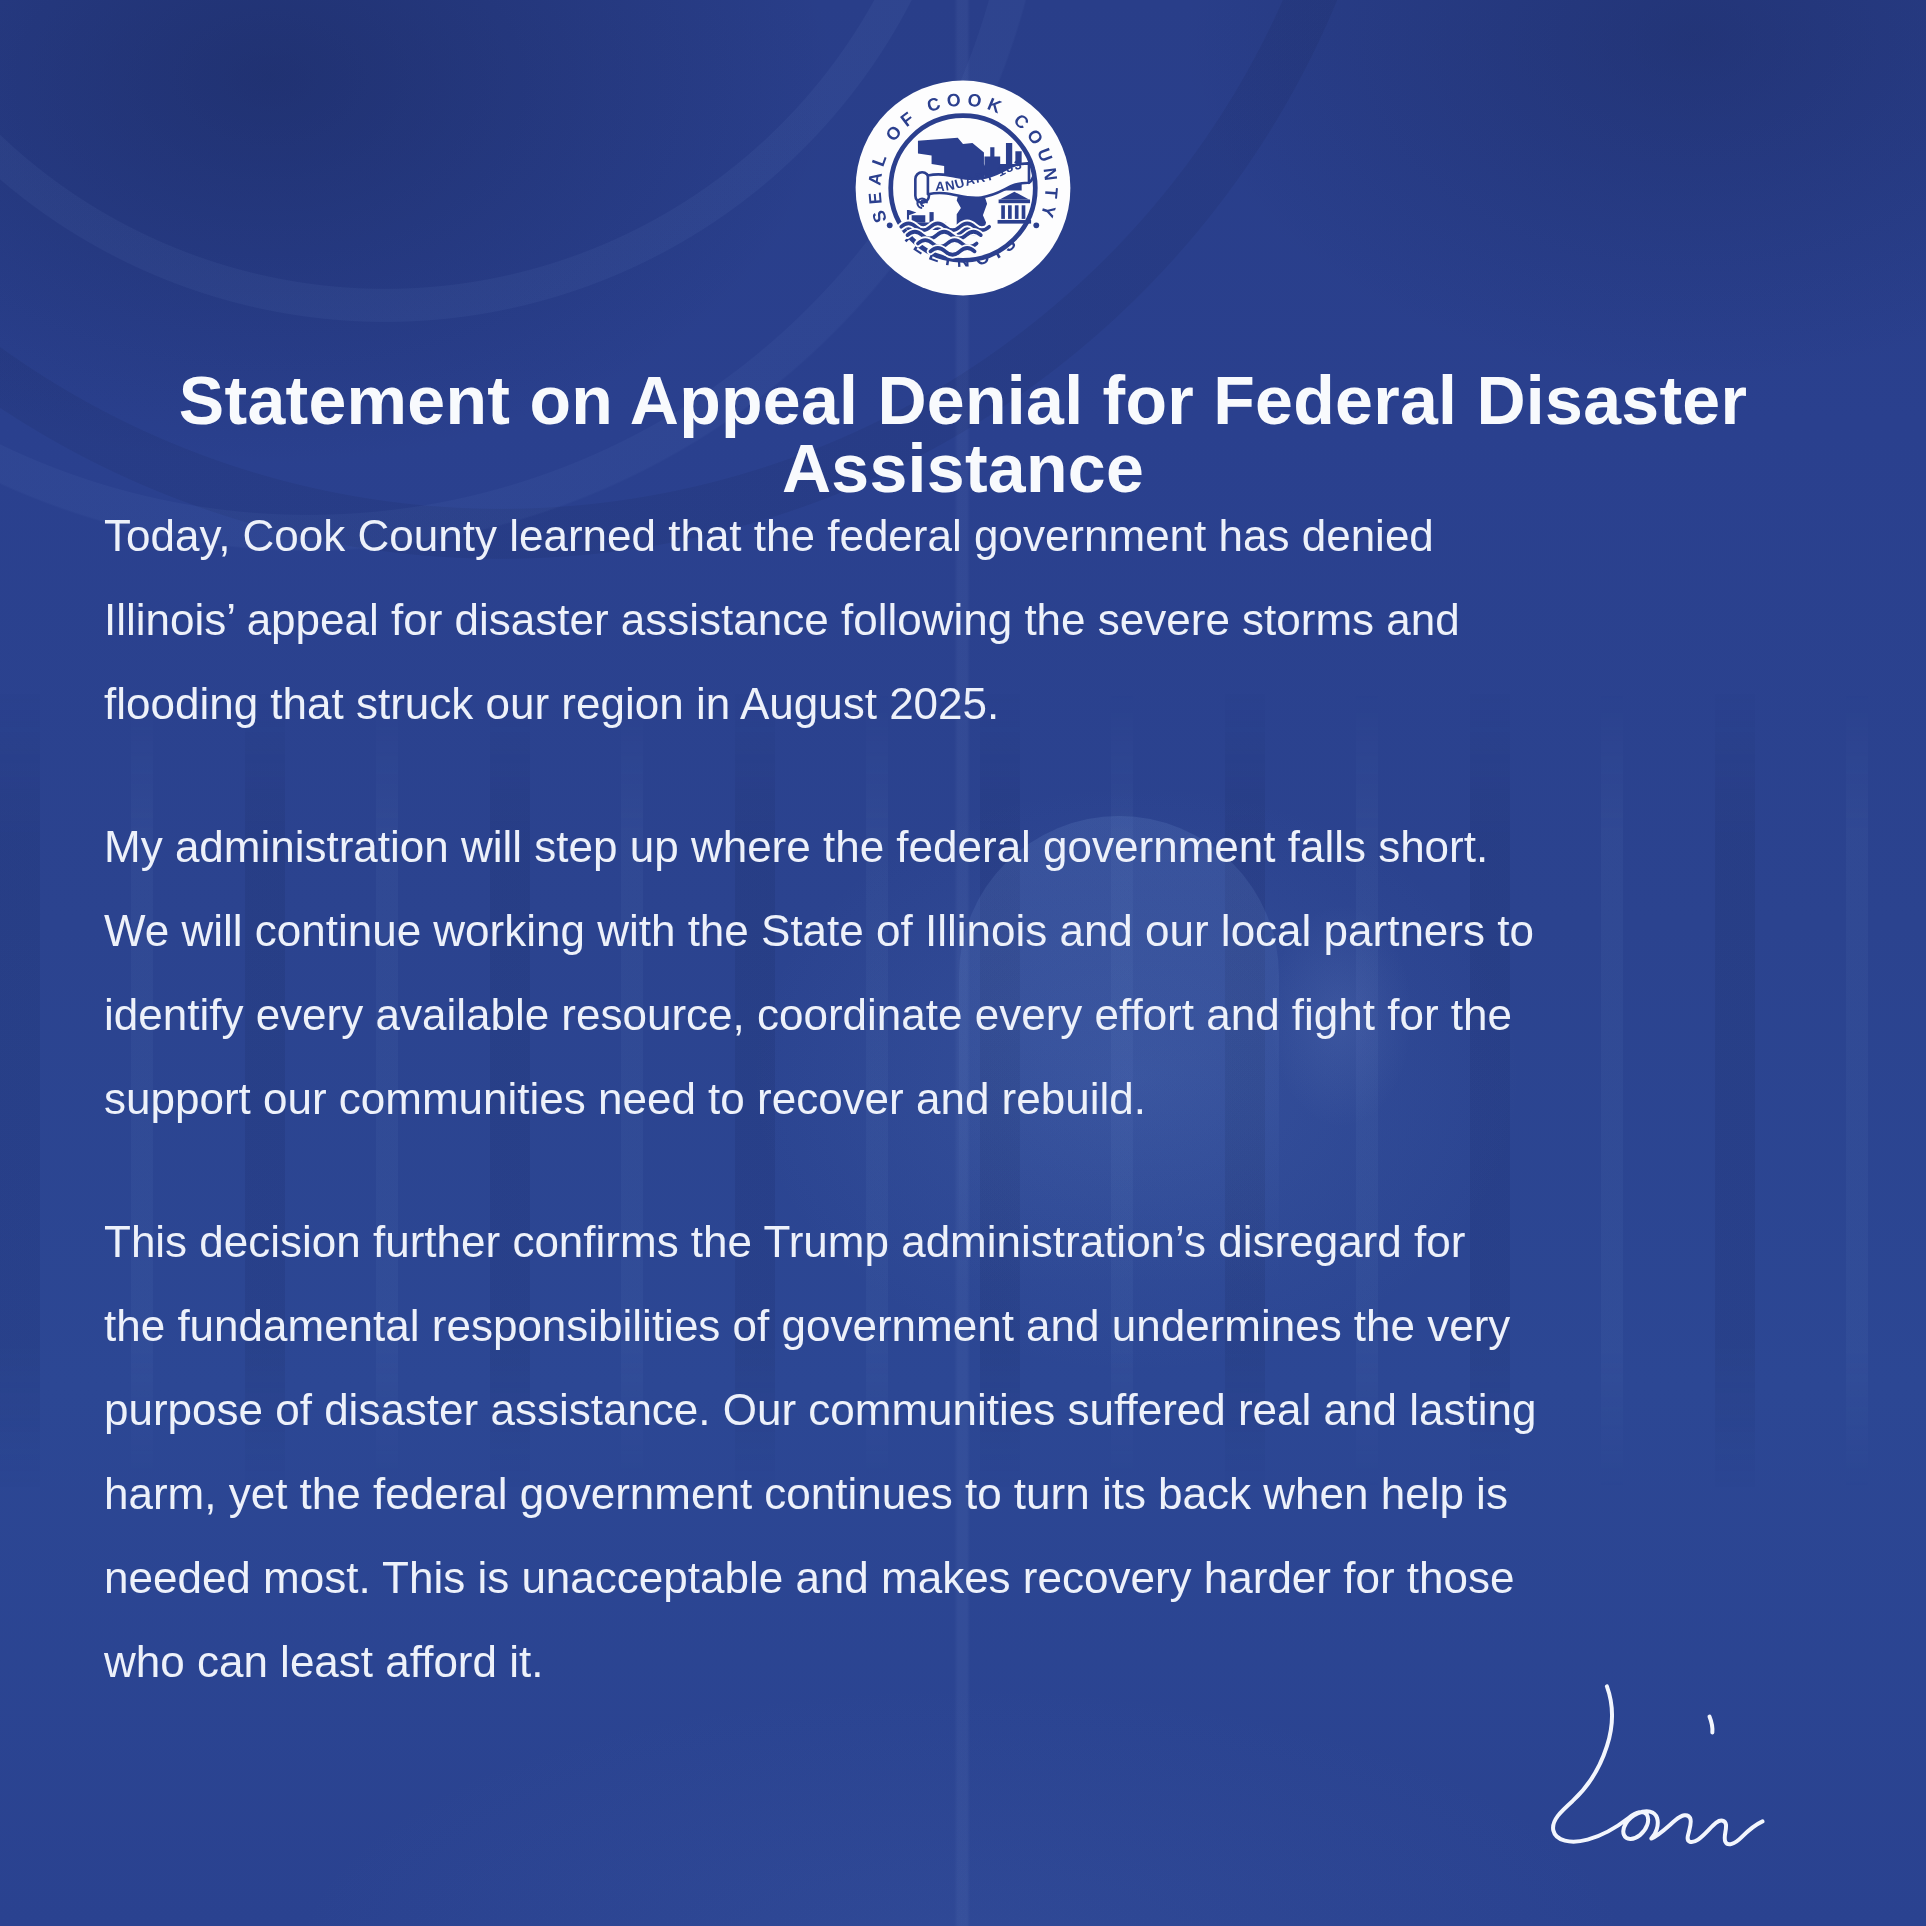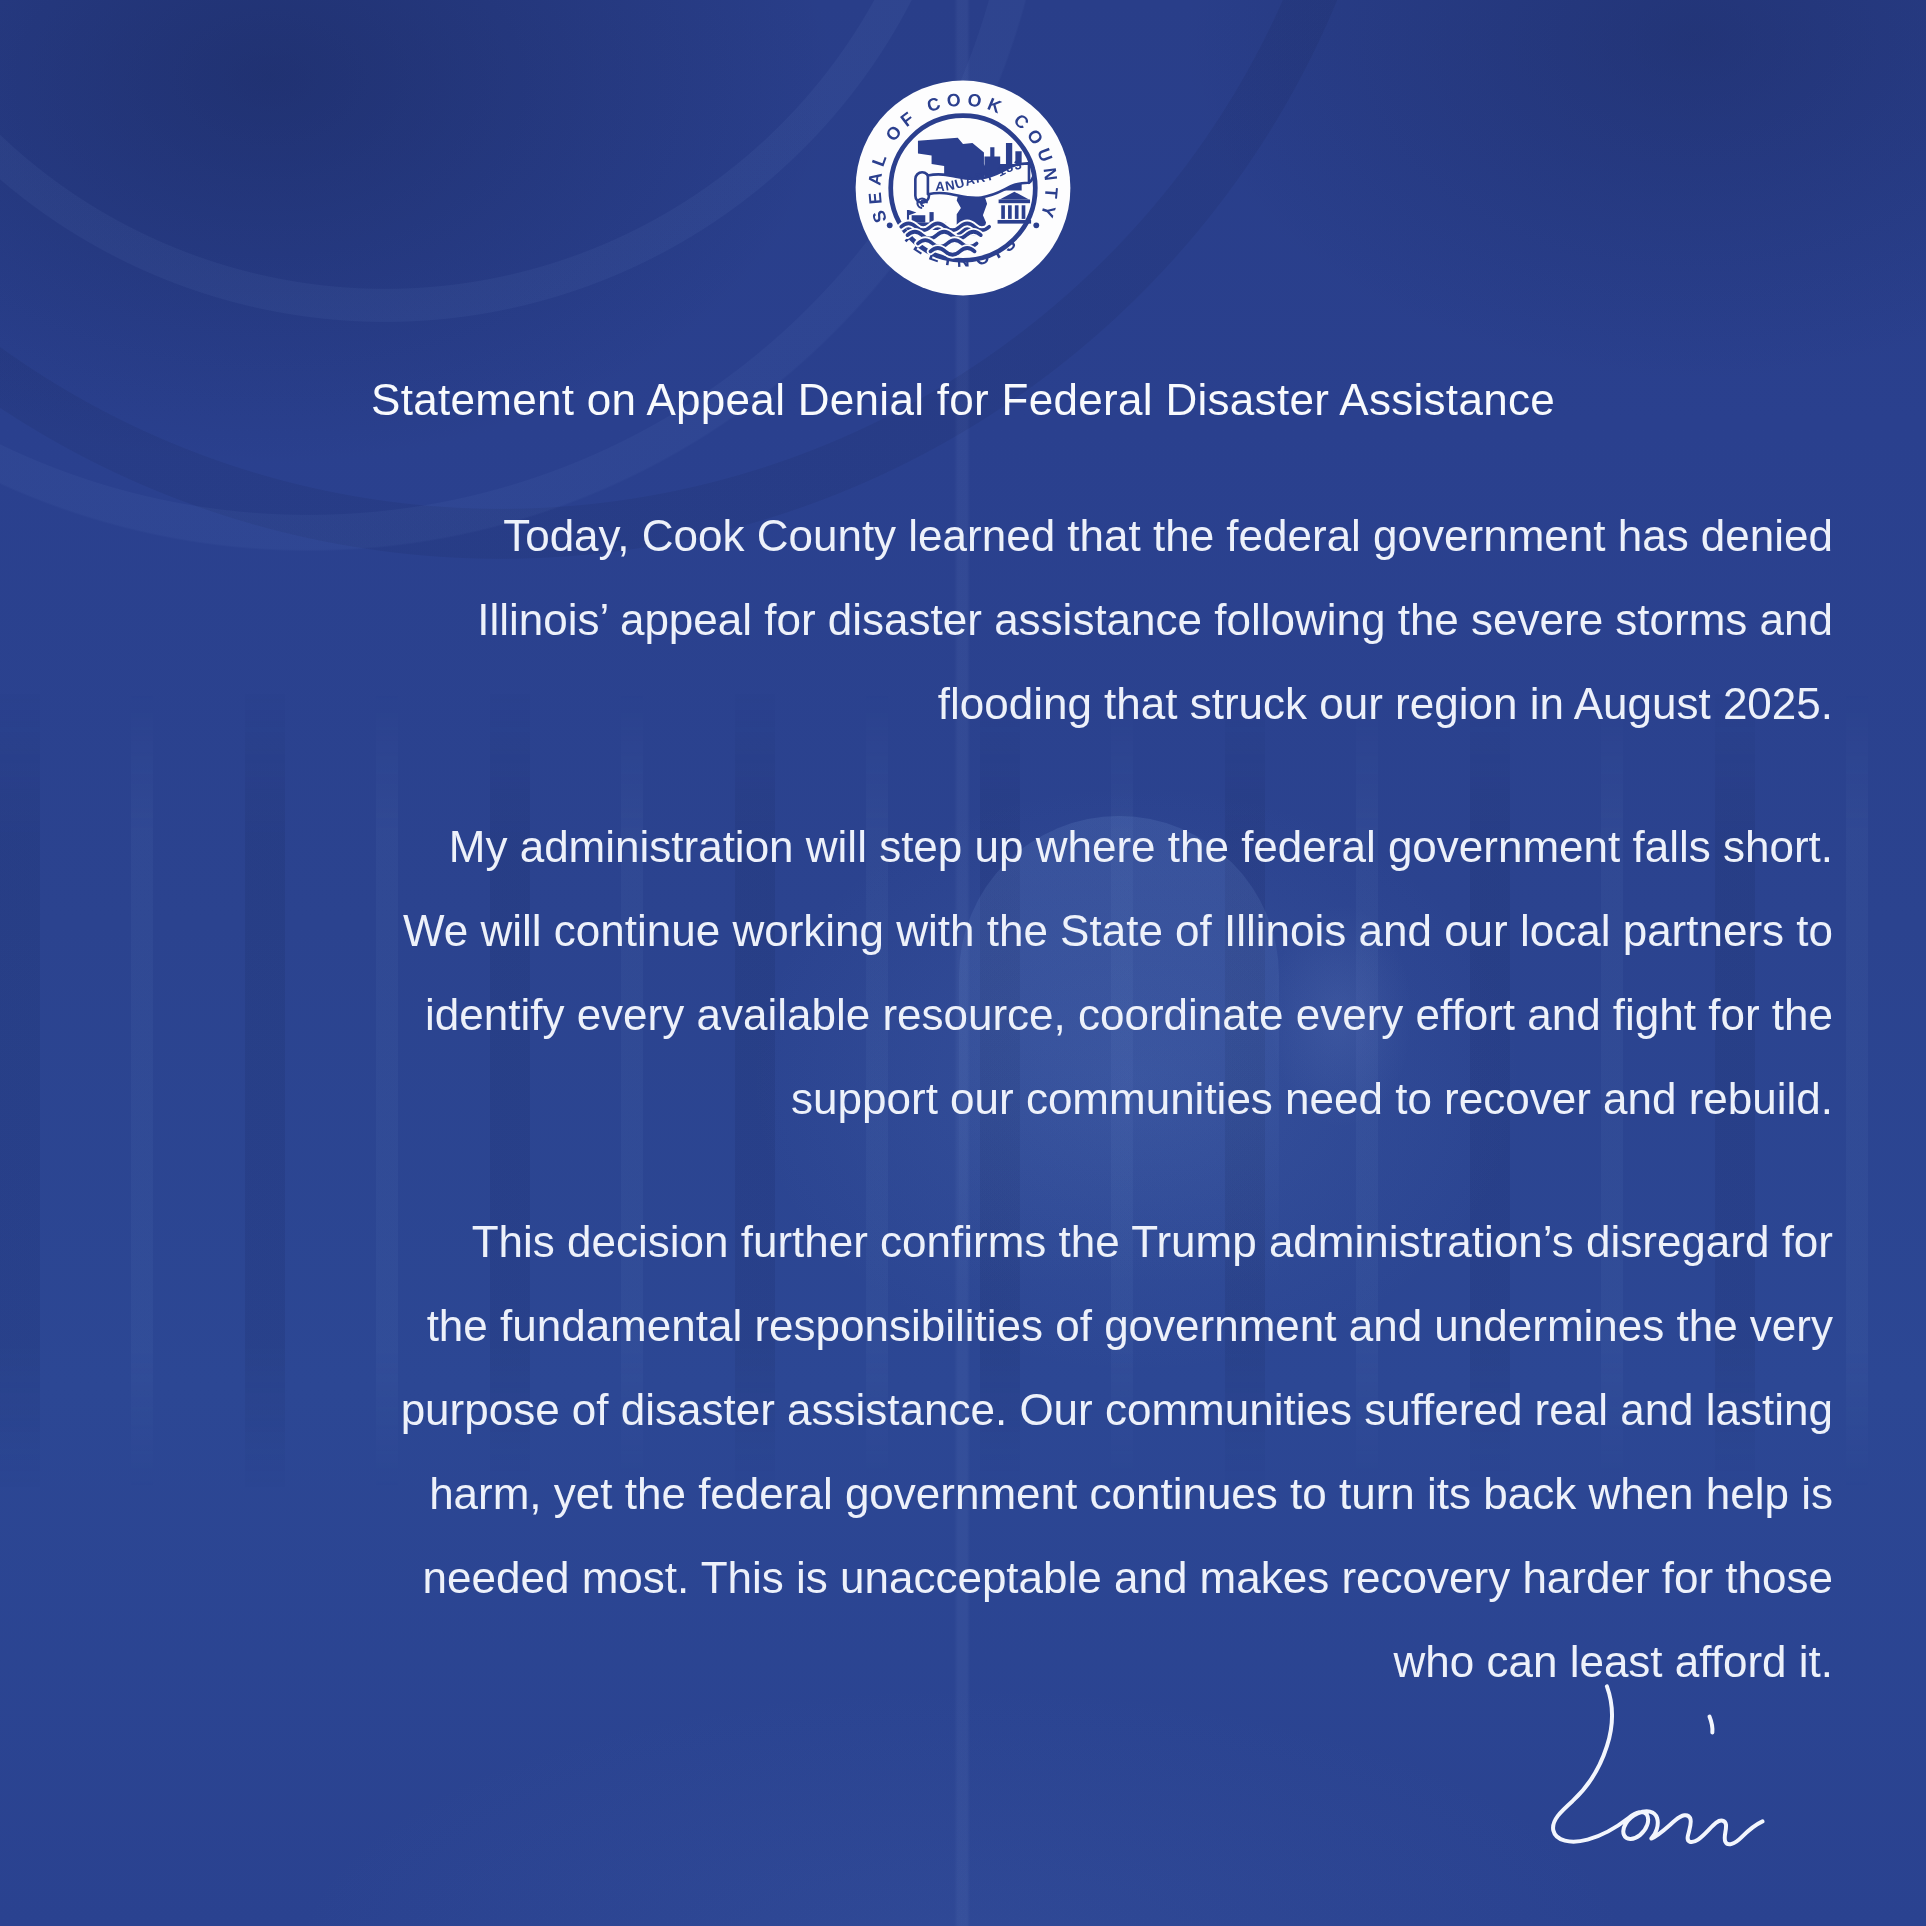--- a/index.html
+++ b/index.html
@@ -32,27 +32,27 @@
             mask-image:linear-gradient(180deg, transparent 0, #000 18%, #000 82%, transparent 100%);
   }
   .bg-arch { position:absolute; left:959px; top:816px; width:320px; height:559px;
     border-radius:160px 160px 0 0;
     background:linear-gradient(180deg, rgba(150,190,245,0.12), rgba(150,190,245,0.03) 60%, rgba(150,190,245,0) 85%);
   }
   
   .seal { position:absolute; left:853px; top:78px; width:220px; height:220px; }
   
   .title { position:absolute; left:0; top:366px; width:1926px; margin:0;
-    text-align:center; font-size:44px; line-height:68px; font-weight:400;
+    text-align:center; font-size:68px; line-height:68px; font-weight:700;
     color:#f8fafd; letter-spacing:0.3px;
   }
   
   .body-text { position:absolute; left:104px; top:494px; width:1729px; }
   .body-text p { margin:0 0 59px 0; font-size:44px; line-height:84px;
-    color:#edf1fa; white-space:pre-line; font-weight:400;text-align:right;
+    color:#edf1fa; white-space:pre-line; font-weight:400;
   }
   
   .signature { position:absolute; left:1528px; top:1671px; width:249px; height:196px; }
   .signature path { stroke:#f3f6fd; stroke-width:7; fill:none;
     stroke-linecap:round; stroke-linejoin:round;
   }
 </style>
 </head>
 <body>
 

